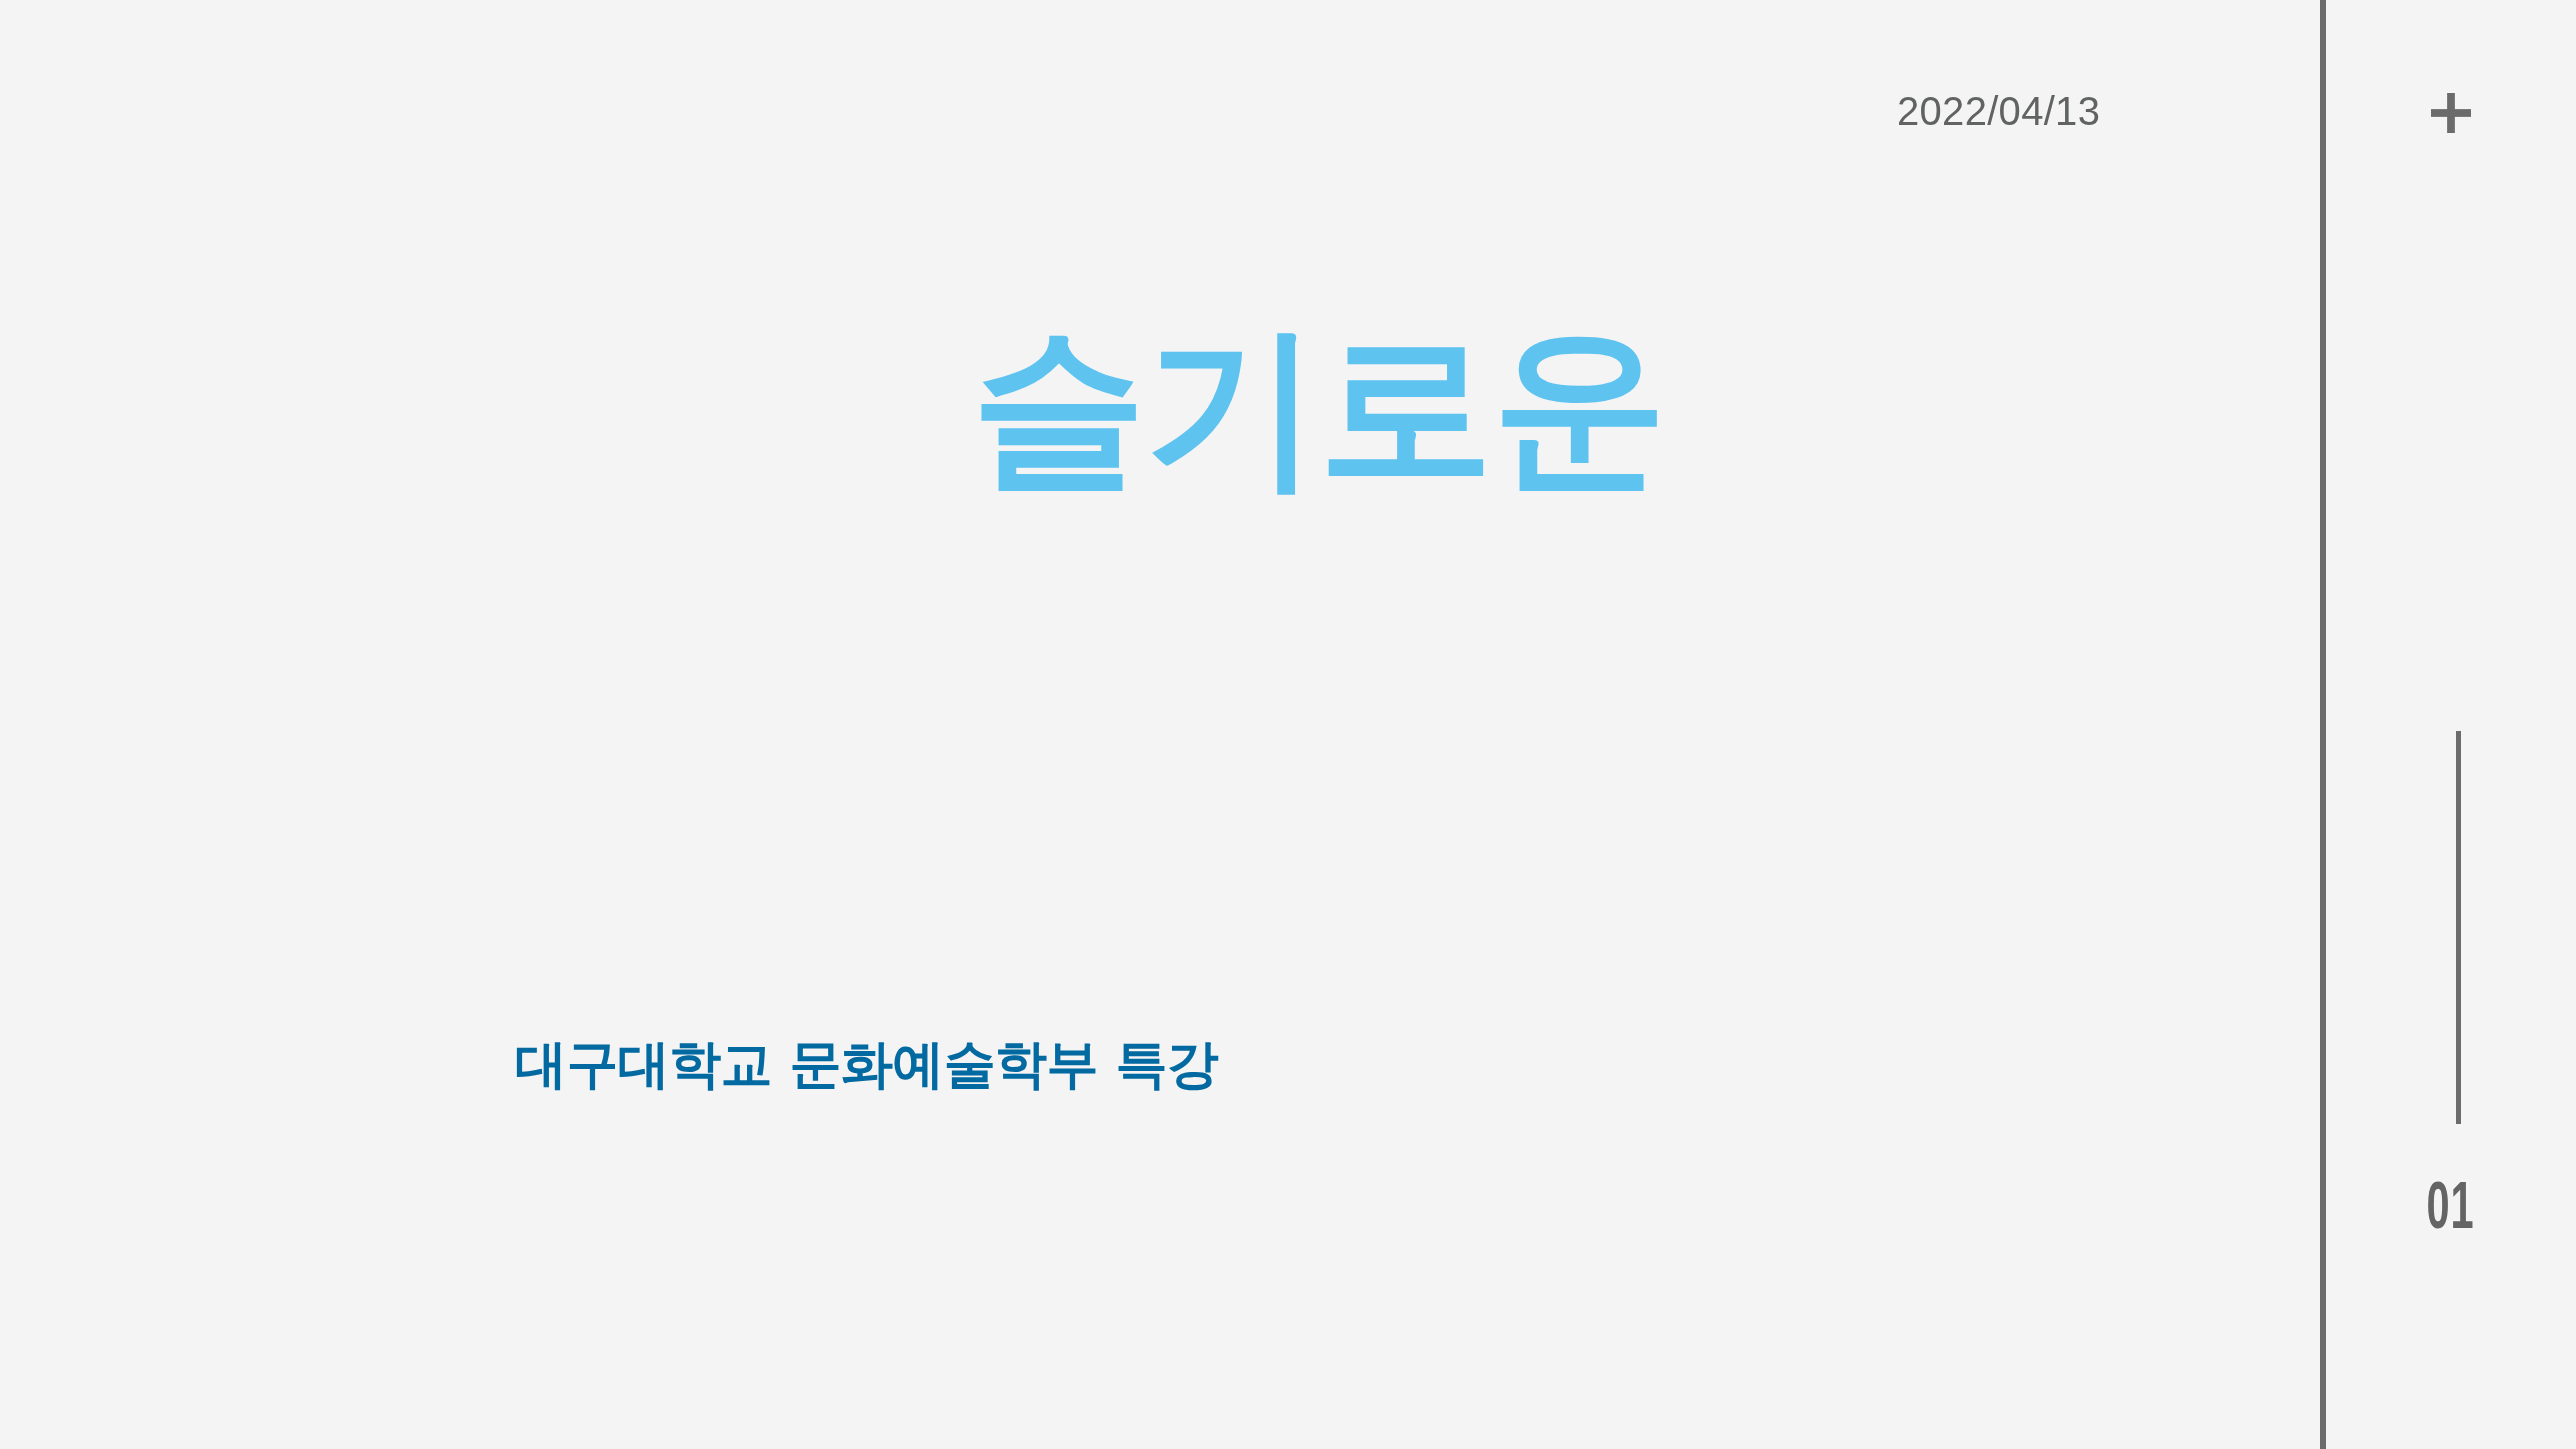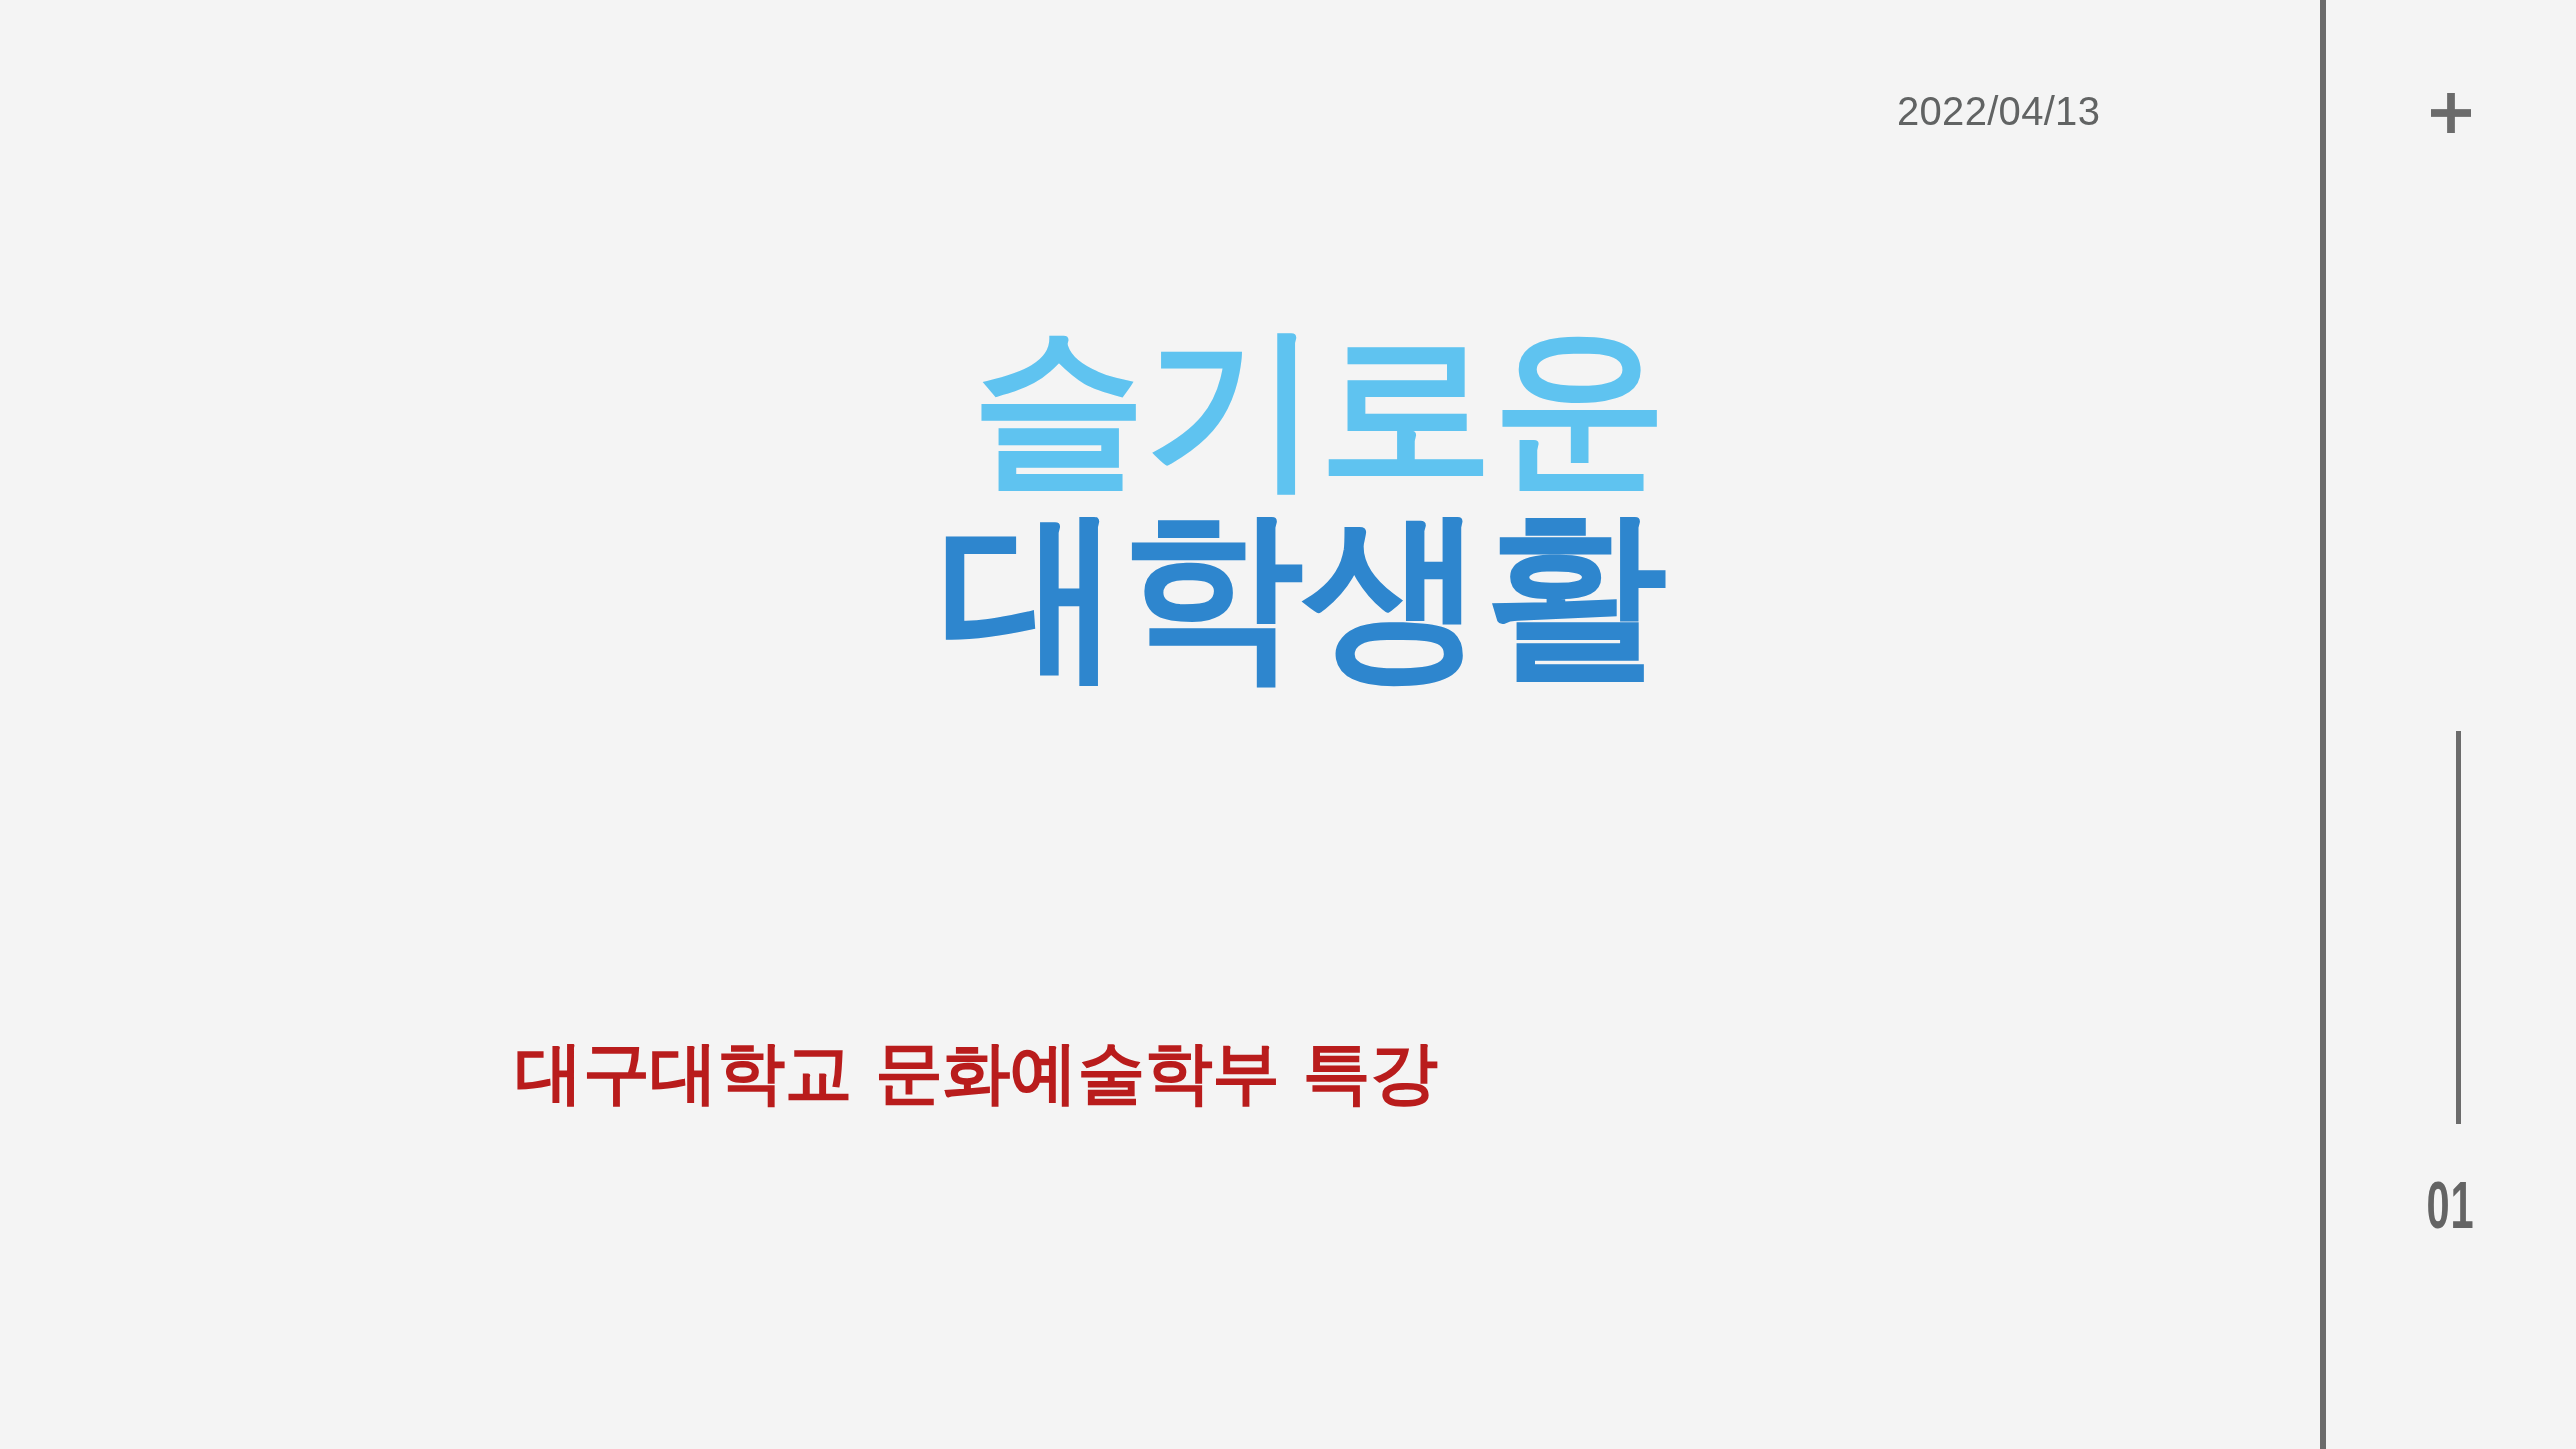--- a/index.html
+++ b/index.html
@@ -69,25 +69,25 @@
     font-size: 183px;
     margin-top: 11.6px;
   }
 
   
   .subtitle {
     position: absolute;
     left: 515px;
     top: 1036px;
     margin: 0;
-    font-size: 68px;
+    font-size: 52px;
     font-weight: 800;
     line-height: 1.1;
     letter-spacing: -0.6px;
-    color: #b91c1c;
+    color: #0369a1;
     white-space: nowrap;
     font-family: "DejaVu Sans", "Liberation Sans", sans-serif;
   }
 
   
   .rail-divider {
     position: absolute;
     top: 0;
     left: 2320px;
     width: 5.8px;
@@ -144,21 +144,20 @@
 </style>
 </head>
 <body>
 
 <div id="slide">
 
   <div class="date-label">2022/04/13</div>
 
   <div class="title-block">
     <div class="title-line title-line-1">슬기로운</div>
-    <div class="title-line title-line-2">대학생활</div>
   </div>
 
   <div class="subtitle">대구대학교 문화예술학부 특강</div>
 
   <div class="rail-divider"></div>
 
   <div class="rail">
 
     <div class="rail-plus">
       <svg width="40" height="40" viewBox="0 0 62 62" aria-hidden="true">

